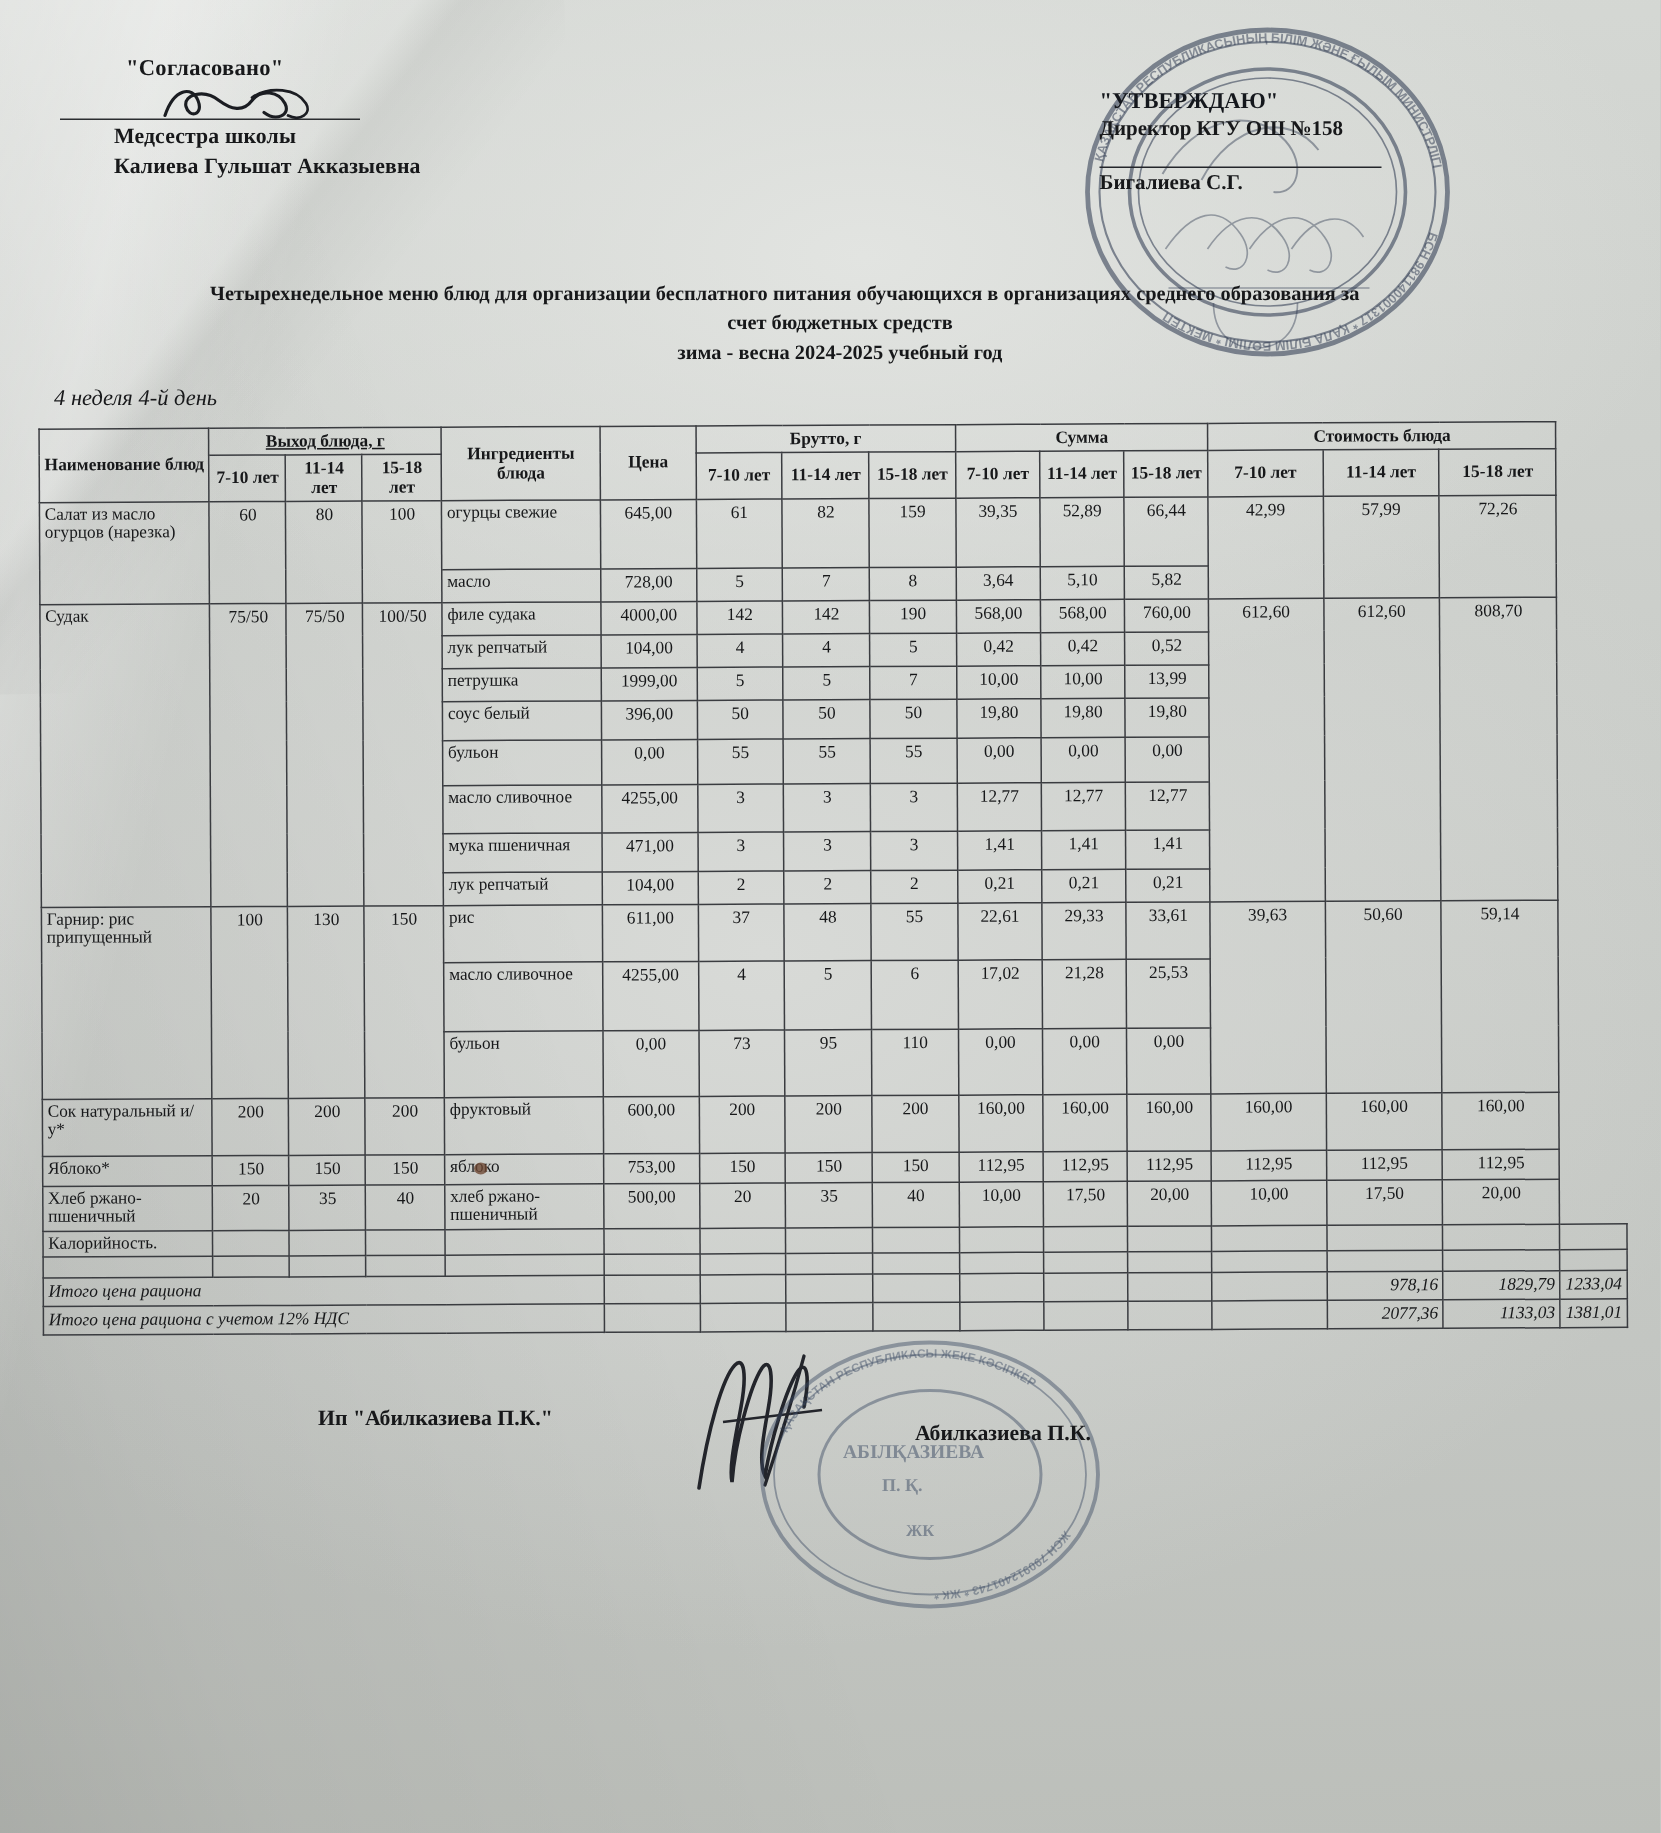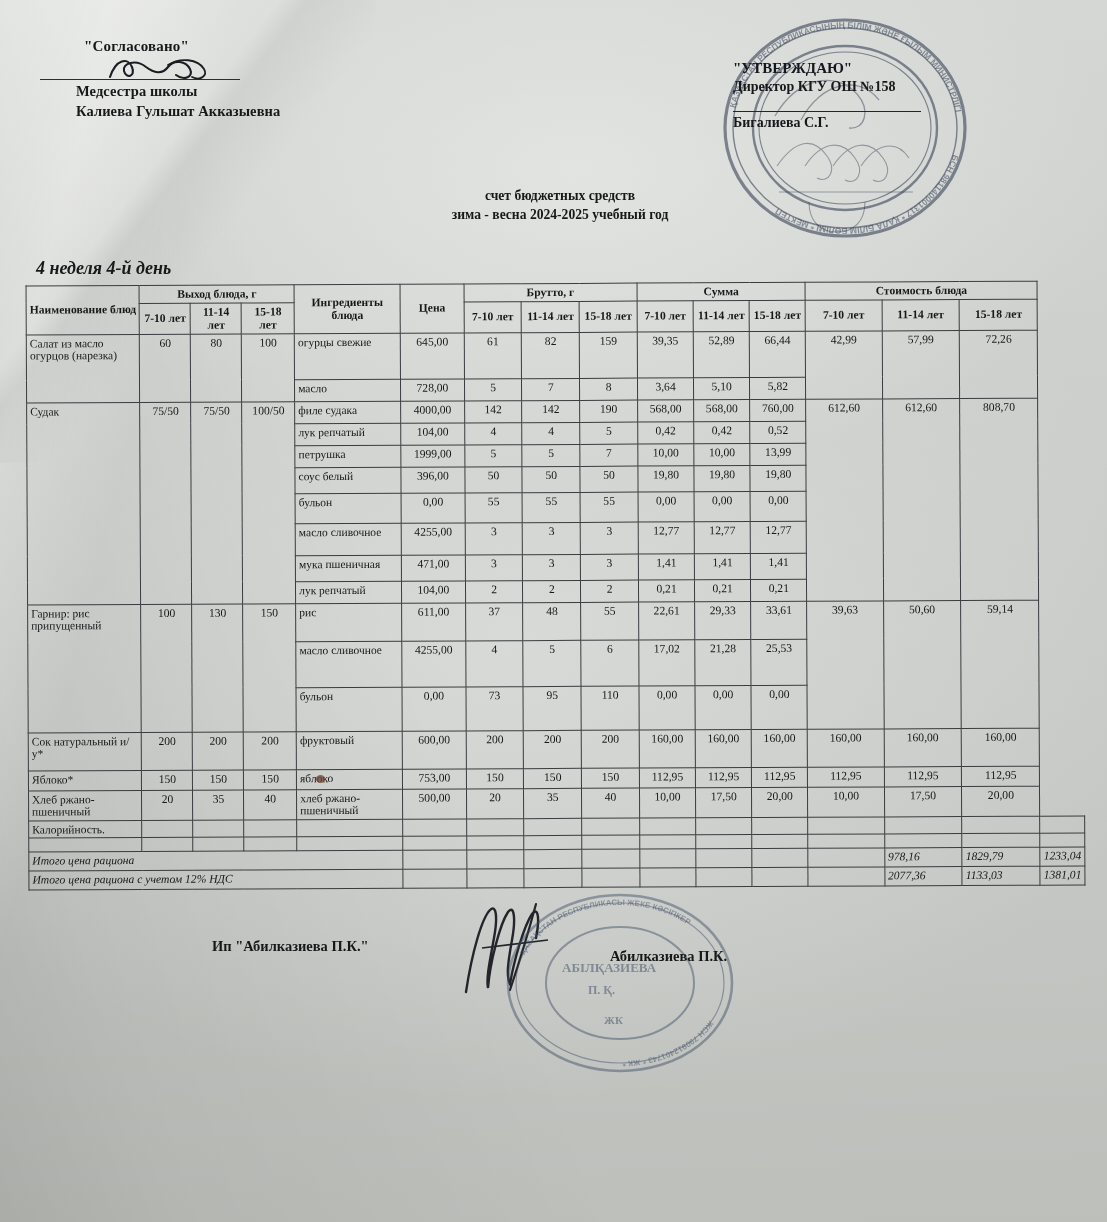--- a/index.html
+++ b/index.html
@@ -48,21 +48,21 @@
   .approve-right{position:absolute;left:733px;top:60px;width:230px;text-align:left;}
   .approve-right .ttl{font-weight:bold;font-size:15px;color:#14171c;}
   .approve-right .ln{font-weight:bold;font-size:14px;margin-top:2px;}
   .approve-right .rule2{border-bottom:1.5px solid #23252a;width:188px;margin:16px 0 3px 0;}
 
   .doc-title{
     position:absolute;left:140px;top:186px;width:840px;
     text-align:center;font-weight:bold;font-size:13.6px;line-height:1.42;
   }
   .doc-title .l1{display:block;text-align:left;}
-  .week-label{position:absolute;left:36px;top:258px;font-weight:bold;font-size:18px;font-style:italic;}
+  .week-label{position:absolute;left:36px;top:258px;font-weight:normal;font-size:15px;font-style:italic;}
 
   table.menu{
     position:absolute;left:27px;top:283px;
     border-collapse:collapse;
     width:1057px;
     font-size:11.4px;
     transform:rotate(-0.28deg);
   }
   table.menu td,table.menu th{
     border:1px solid #3a3c40;
@@ -70,21 +70,21 @@
     vertical-align:top;
     background:transparent;
     font-weight:normal;
   }
   table.menu th{font-weight:bold;text-align:center;font-size:11.6px;line-height:1.12;vertical-align:middle;}
   .l{text-align:left;}
   .vb{vertical-align:bottom;}
   .nm{font-size:11.5px;}
   .num{text-align:center;font-size:11.6px;}
   .totrow td{font-weight:bold;font-style:italic;font-size:11.6px;}
-  .totnum{font-weight:bold;text-align:left;font-size:12.2px;margin-left:48px;}
+  .totnum{font-weight:bold;text-align:right;font-size:12.2px;margin-left:48px;}
 
   .footer-sign{position:absolute;left:212px;top:938px;width:600px;height:40px;}
   .footer-sign .ip{position:absolute;left:0;top:0;font-weight:bold;font-size:14.5px;}
   .footer-sign .nm2{position:absolute;left:398px;top:10px;font-weight:bold;font-size:14.5px;}
   .stamp-bottom{position:absolute;left:500px;top:888px;width:240px;height:190px;pointer-events:none;}
   .scrawl{position:absolute;left:452px;top:900px;width:120px;height:95px;pointer-events:none;}
 
   .blot{position:absolute;left:316px;top:775px;width:9px;height:8px;border-radius:50%;
         background:#6d4632;opacity:.78;}
 </style>
@@ -142,31 +142,32 @@
   </div>
 
   <div class="approve-right">
     <div class="ttl">"УТВЕРЖДАЮ"</div>
     <div class="ln">Директор КГУ ОШ №158</div>
     <div class="rule2"></div>
     <div class="ln">Бигалиева С.Г.</div>
   </div>
 
   <div class="doc-title">
+    <span class="l1">Четырехнедельное меню блюд для организации бесплатного питания обучающихся в организациях среднего образования за</span>
     <span>счет бюджетных средств</span><br>
     <span>зима - весна 2024-2025 учебный год</span>
   </div>
 
   <div class="week-label">4 неделя 4-й день</div>
 
   <table class="menu">
     <thead>
       <tr>
         <th rowspan="2" style="width:118px;height:22px;">Наименование блюд</th>
-        <th colspan="3" style="width:153px;">Выход блюда, г</th>
+        <th colspan="3" style="width:153px;text-decoration:underline;">Выход блюда, г</th>
         <th rowspan="2" style="width:110px;">Ингредиенты блюда</th>
         <th rowspan="2" style="width:64px;">Цена</th>
         <th colspan="3" style="width:192px;text-align:center;">Брутто, г</th>
         <th colspan="3" style="width:168px;">Сумма</th>
         <th colspan="3" style="width:252px;">Стоимость блюда</th>
       </tr>
       <tr>
         <th style="width:51px;height:24px;">7-10 лет</th>
         <th style="width:51px;">11-14 лет</th>
         <th style="width:51px;">15-18 лет</th>

